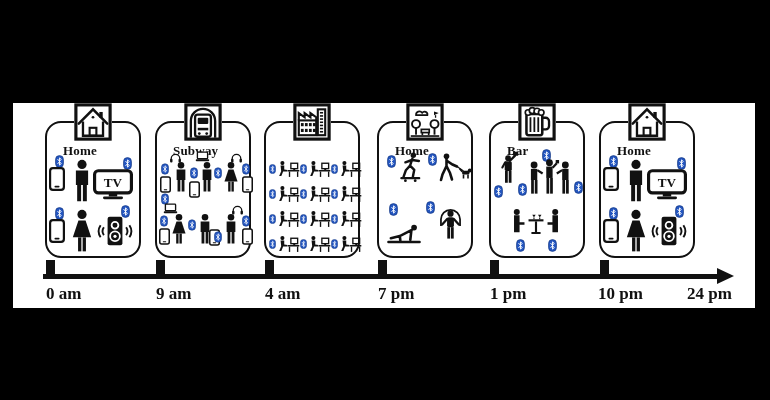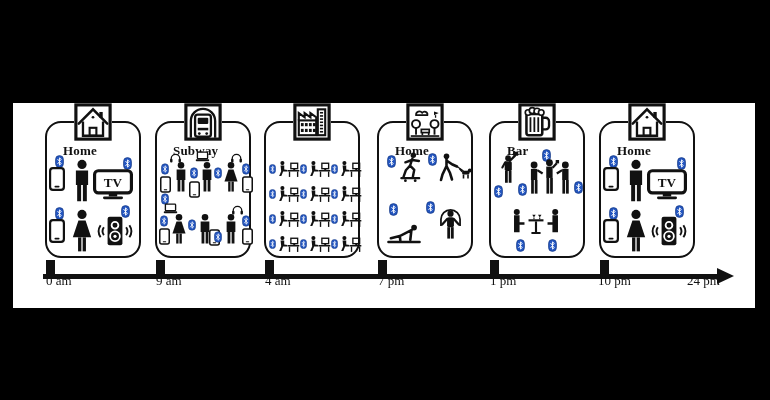--- a/index.html
+++ b/index.html
@@ -13,21 +13,21 @@
   .headbox svg.item{position:absolute;left:0;top:0;}
   .plabel{position:absolute;top:20px;left:2px;width:100%;text-align:left;
     font-weight:bold;font-size:13px;color:#111;letter-spacing:.2px;padding-left:14px;}
   .scene{position:absolute;left:0;top:0;right:0;bottom:0;}
   .item{position:absolute;display:block;}
   .tline{position:absolute;top:171px;left:30px;width:676px;height:4.5px;background:#111;}
   .arrowhead{position:absolute;top:165px;left:704px;width:0;height:0;
     border-left:17px solid #111;border-top:8.5px solid transparent;border-bottom:8.5px solid transparent;}
   .tick{position:absolute;top:157px;width:9px;height:15px;background:#111;}
   .k0{left:33px}.k1{left:143px}.k2{left:252px}.k3{left:365px}.k4{left:477px}.k5{left:587px}
-  .tlabel{position:absolute;top:170px;font-weight:normal;font-size:13px;color:#111;white-space:nowrap;}
+  .tlabel{position:absolute;top:181px;font-weight:bold;font-size:17px;color:#111;white-space:nowrap;}
   .t0{left:33px}.t1{left:143px}.t2{left:252px}.t3{left:365px}.t4{left:477px}.t5{left:585px}.t6{left:674px}
 </style>
 </head>
 <body>
 
 <svg width="0" height="0" style="position:absolute" aria-hidden="true">
 <defs>
   <symbol id="sym-bt" viewBox="0 0 14 20">
     <rect x="0.8" y="0.8" width="12.4" height="18.4" rx="6.2" fill="var(--bt-blue,#2456c0)" stroke="#14367f" stroke-width="1"></rect>
     <path d="M4.3 6.6 L9.7 13.4 L7 15.6 V4.4 L9.7 6.6 L4.3 13.4" fill="none" stroke="#fff" stroke-width="1.4" stroke-linejoin="round" stroke-linecap="round"></path>

